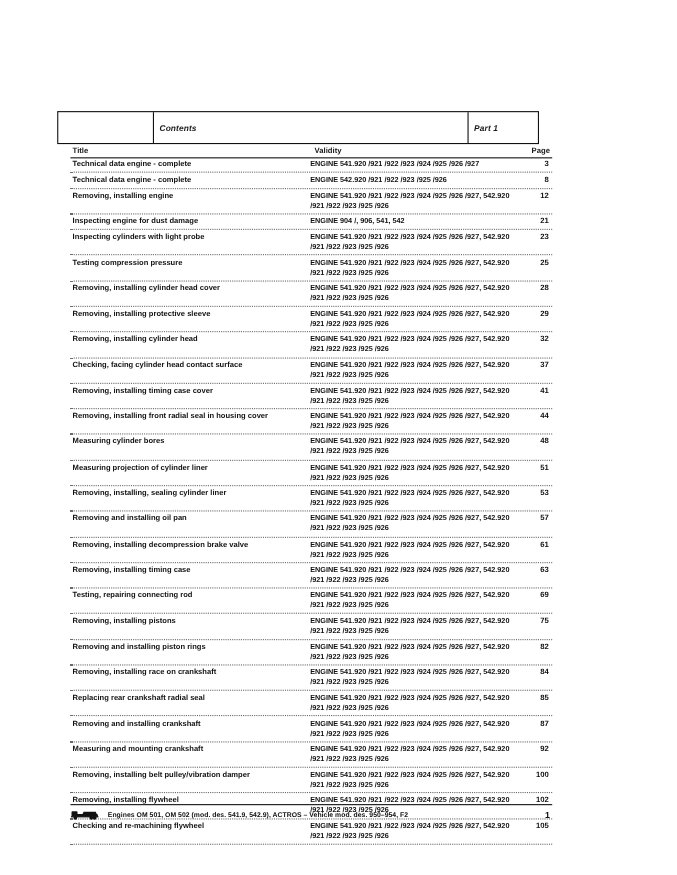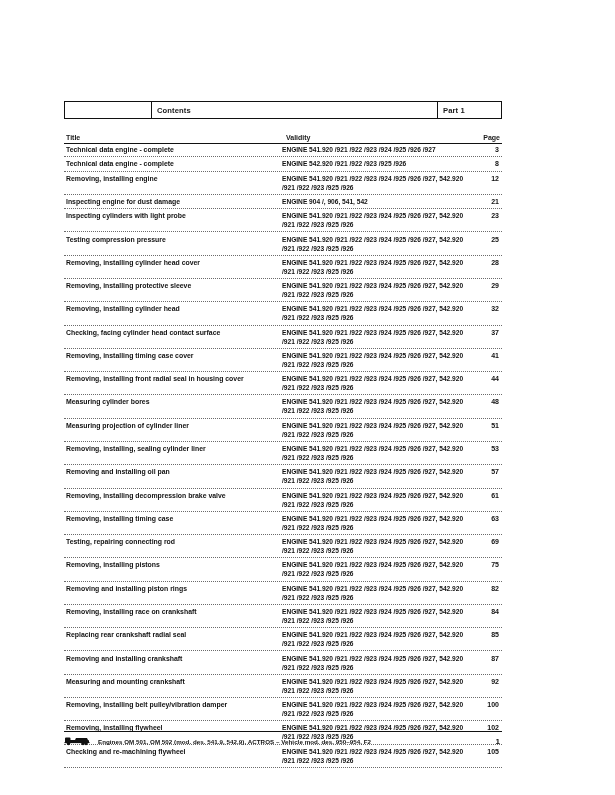--- a/index.html
+++ b/index.html
@@ -19,28 +19,29 @@
   .page {
     position: absolute;
     left: 0; top: 0;
     width: 615px;
     height: 795px;
   }
 
   
   .header-box {
     position: absolute;
-    left: 64px;
+    left: 52px;
     top: 101px;
     width: 438px;
-    height: 18px;
+    height: 30px;
     border: 1.4px solid #111;
     box-sizing: border-box;
     display: flex;
     align-items: stretch;
+    font-style: italic;
   }
   .header-cell {
     box-sizing: border-box;
     display: flex;
     align-items: center;
     font-size: 7.6px;
     font-weight: bold;
     letter-spacing: 0.1px;
   }
   .hc-blank {

